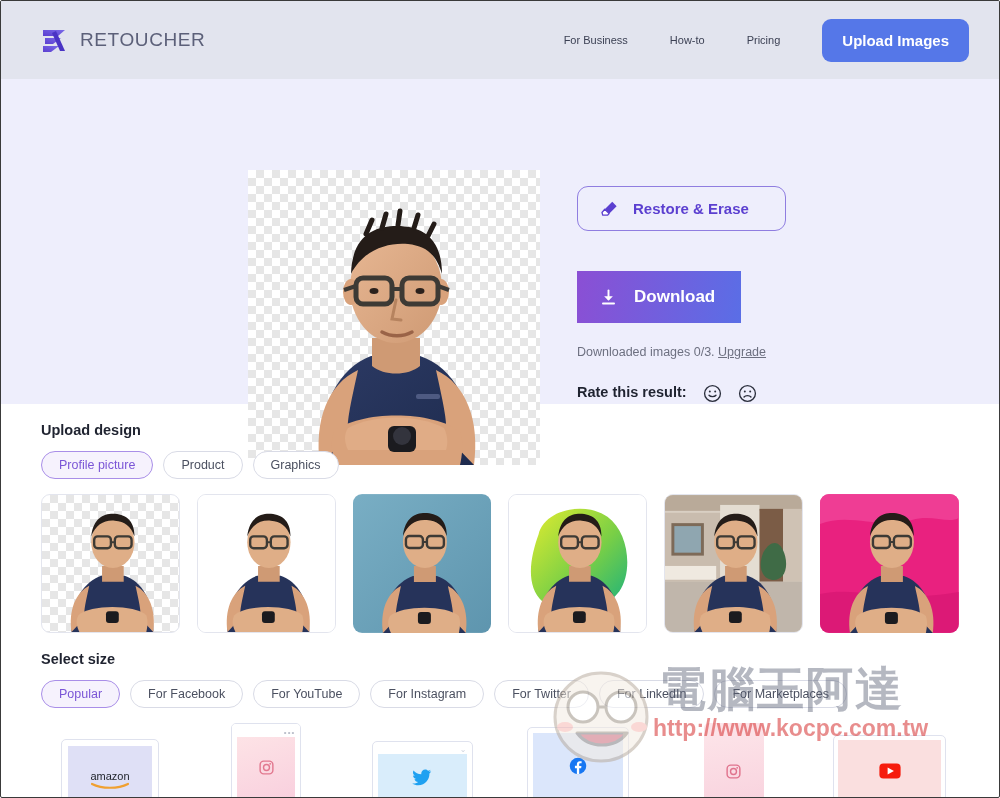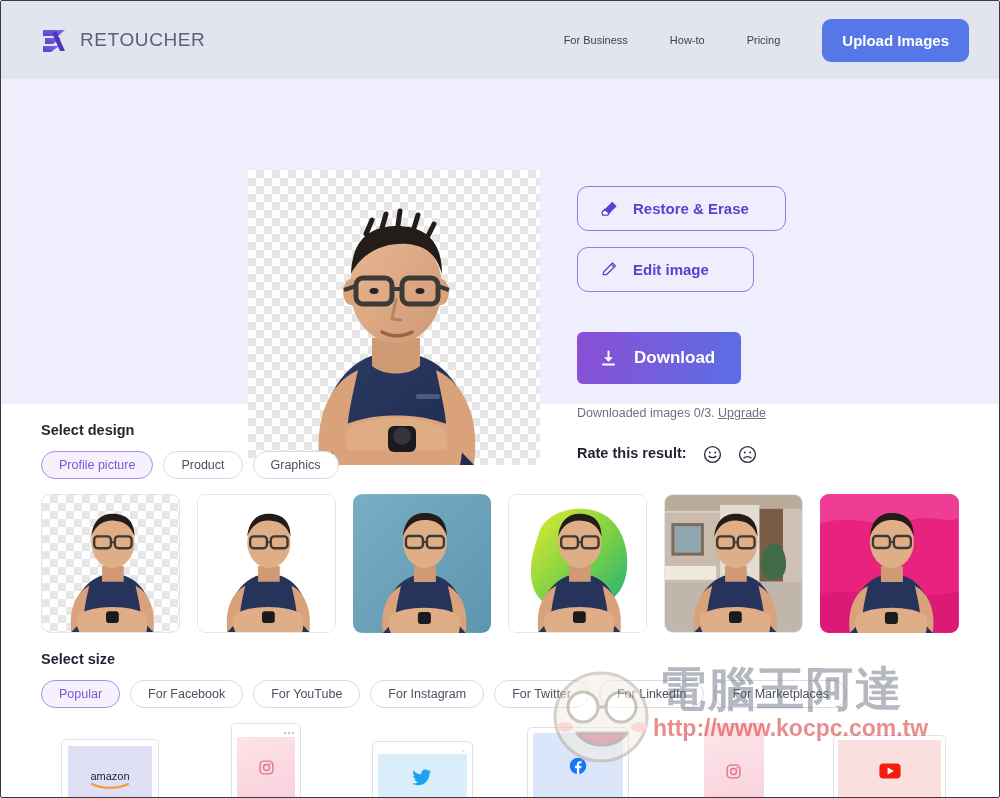--- a/index.html
+++ b/index.html
@@ -110,21 +110,21 @@
   .outline-btn.w-restore { padding-right: 36px; }
   .outline-btn.w-edit { padding-right: 44px; }
   .download-btn {
     display: flex;
     align-items: center;
     gap: 16px;
     margin-top: 40px;
     background: linear-gradient(100deg, #8b4fd4 0%, #5a6ee6 100%);
     color: #fff;
     border: none;
-    border-radius: 6px;
+    border-radius: 0;
     font-size: 17px;
     font-weight: bold;
     padding: 16px 26px 16px 22px;
     cursor: pointer;
     font-family: inherit;
     width: fit-content;
   }
   .dl-note {
     margin-top: 22px;
     font-size: 12.5px;
@@ -306,27 +306,20 @@
 
     <div class="actions">
       <button class="outline-btn w-restore">
         <svg width="19" height="19" viewBox="0 0 24 24">
           <path d="M15.5 3.5 L21 9 L11.5 18.5 L6 13 Z" fill="#5b3fd0"></path>
           <path d="M6 13 L11.5 18.5 L9.5 20.5 L3.5 20.5 L2.5 17 Z" fill="#ffffff" stroke="#5b3fd0" stroke-width="1.6" stroke-linejoin="round"></path>
         </svg>
         <span>Restore &amp; Erase</span>
       </button>
 
-      <button class="outline-btn w-edit">
-        <svg width="19" height="19" viewBox="0 0 24 24">
-          <path d="M4 18.5 L4.8 14.8 L15.8 3.8 L19.4 7.4 L8.4 18.4 Z" fill="none" stroke="#5b3fd0" stroke-width="1.7" stroke-linejoin="round"></path>
-          <path d="M14.2 5.4 L17.8 9" stroke="#5b3fd0" stroke-width="1.5"></path>
-        </svg>
-        <span>Edit image</span>
-      </button>
 
       <button class="download-btn">
         <svg width="19" height="19" viewBox="0 0 24 24">
           <path d="M12 3 L12 14" stroke="#fff" stroke-width="2.4" stroke-linecap="round"></path>
           <path d="M6.5 10.5 L12 16 L17.5 10.5 Z" fill="#fff"></path>
           <path d="M5 19.5 L19 19.5" stroke="#fff" stroke-width="2.4" stroke-linecap="round"></path>
         </svg>
         <span>Download</span>
       </button>
 
@@ -347,21 +340,21 @@
           <circle cx="12" cy="12" r="10" fill="none" stroke="#2a2e3c" stroke-width="1.7"></circle>
           <circle cx="8.6" cy="9.6" r="1.25" fill="#2a2e3c"></circle>
           <circle cx="15.4" cy="9.6" r="1.25" fill="#2a2e3c"></circle>
           <path d="M7.6 16.4 C9.4 14 14.6 14 16.4 16.4" fill="none" stroke="#2a2e3c" stroke-width="1.7" stroke-linecap="round"></path>
         </svg>
       </div>
     </div>
   </div>
 
   <div class="section">
-    <div class="sec-title">Select design</div>
+    <div class="sec-title">Upload design</div>
     <div class="pill-row">
       <button class="pill active">Profile picture</button>
       <button class="pill">Product</button>
       <button class="pill">Graphics</button>
 
     </div>
 
     <div class="thumbs">
 
       <div class="thumb bg-checker">

